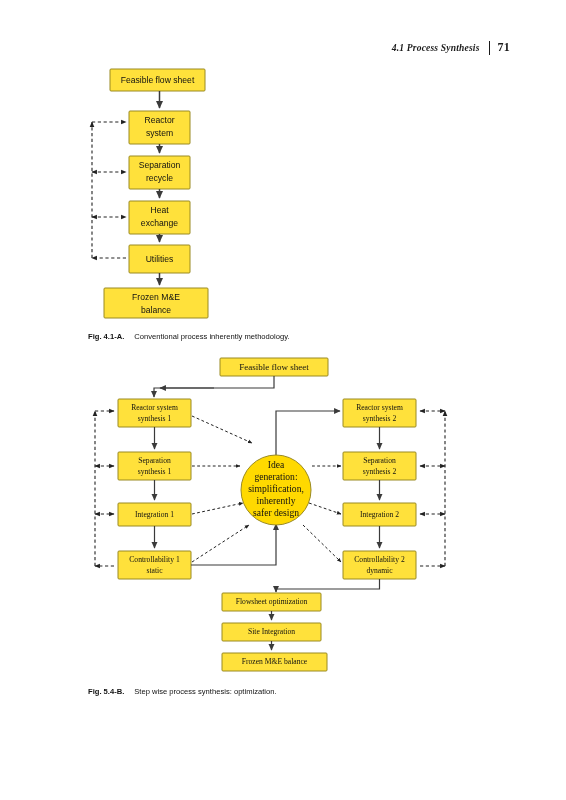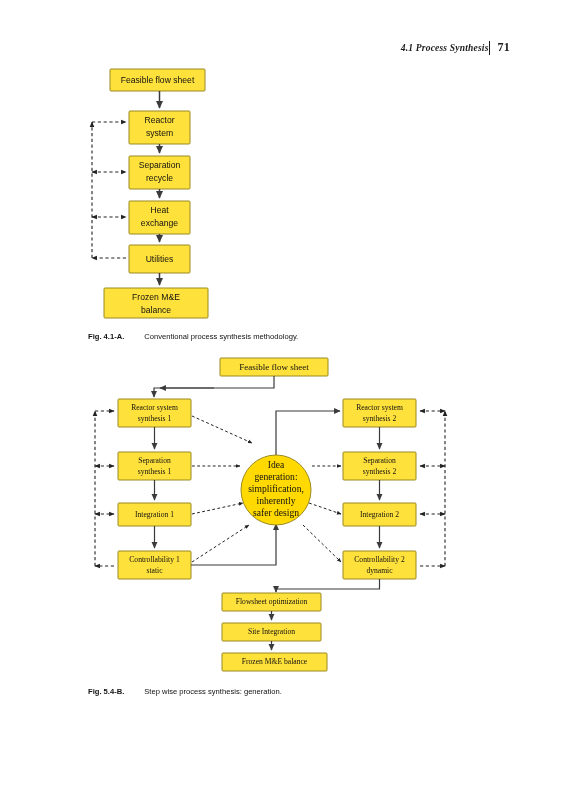--- a/index.html
+++ b/index.html
@@ -5,28 +5,28 @@
   html,body{margin:0;padding:0;background:#ffffff;}
   body{width:566px;height:800px;position:relative;overflow:hidden;
        font-family:"Liberation Serif",serif;color:#1a1a1a;}
 
   #page{position:absolute;left:0;top:0;width:566px;height:800px;}
 
   
   .runhead{position:absolute;right:56px;top:40px;display:flex;align-items:center;
            font-family:"Liberation Serif",serif;font-style:italic;font-weight:bold;
            font-size:9.5px;letter-spacing:.2px;}
-  .runhead .rh-title{white-space:nowrap;font-style:italic;}
+  .runhead .rh-title{margin-right:9px;white-space:nowrap;font-style:italic;}
   .runhead .rh-rule{width:1px;height:14px;background:#1a1a1a;margin-right:8px;}
   .runhead .rh-page{font-style:normal;font-weight:bold;font-size:12px;}
 
   
   .caption{position:absolute;font-family:"Liberation Sans",sans-serif;font-size:7.6px;
            color:#111;white-space:nowrap;}
-  .caption .cap-label{font-weight:bold;margin-right:20px;}
+  .caption .cap-label{font-weight:bold;margin-right:10px;}
 
   
   svg{position:absolute;left:0;top:0;overflow:visible;}
   .bx{fill:#FFE13B;stroke:#9a8a22;stroke-width:1;}
   text.lbl{font-family:"Liberation Sans",sans-serif;font-size:8.6px;fill:#111;
            text-anchor:middle;dominant-baseline:middle;}
   text.lblB{font-family:"Liberation Serif",serif;font-size:7.6px;fill:#111;
             text-anchor:middle;dominant-baseline:middle;}
   text.lblC{font-family:"Liberation Serif",serif;font-size:9.6px;fill:#111;
             text-anchor:middle;dominant-baseline:middle;}
@@ -101,21 +101,21 @@
     <path class="solid" d="M159.5,273 L159.5,285" marker-end="url(#arrS)"></path>
 
     <path class="dash" d="M92,258 L92,122" marker-end="url(#arrD)"></path>
     <path class="dash" d="M92,122 L126,122" marker-end="url(#arrD)"></path>
     <path class="dash" d="M92,172 L126,172" marker-start="url(#arrD)" marker-end="url(#arrD)"></path>
     <path class="dash" d="M92,217 L126,217" marker-start="url(#arrD)" marker-end="url(#arrD)"></path>
     <path class="dash" d="M126,258 L92,258" marker-end="url(#arrD)"></path>
   </svg>
 
   <div class="caption" style="left:88px;top:332px;">
-    <span class="cap-label">Fig. 4.1-A.</span><span>Conventional process synthesis methodology.</span>
+    <span class="cap-label">Fig. 4.1-A.</span><span>Conventional process inherently methodology.</span>
   </div>
 
   <svg width="566" height="800">
 
     <g>
       <rect class="bx" x="220" y="358" width="108" height="18" rx="1"></rect>
       <text class="lblB" x="274" y="367.5" style="font-size:9px;">Feasible flow sheet</text>
     </g>
 
     <path class="solidThin" d="M274,376 L274,388 L154,388 L154,397" marker-end="url(#arrS)"></path>
@@ -217,16 +217,16 @@
     </g>
     <path class="solidThin" d="M271.5,641 L271.5,650" marker-end="url(#arrS)"></path>
 
     <g>
       <rect class="bx" x="222" y="653" width="105" height="18" rx="1"></rect>
       <text class="lblB" x="274.5" y="662.5">Frozen M&amp;E balance</text>
     </g>
   </svg>
 
   <div class="caption" style="left:88px;top:687px;">
-    <span class="cap-label">Fig. 5.4-B.</span><span>Step wise process synthesis: generation.</span>
+    <span class="cap-label">Fig. 5.4-B.</span><span>Step wise process synthesis: optimization.</span>
   </div>
 
 </div>
 
 </body></html>

